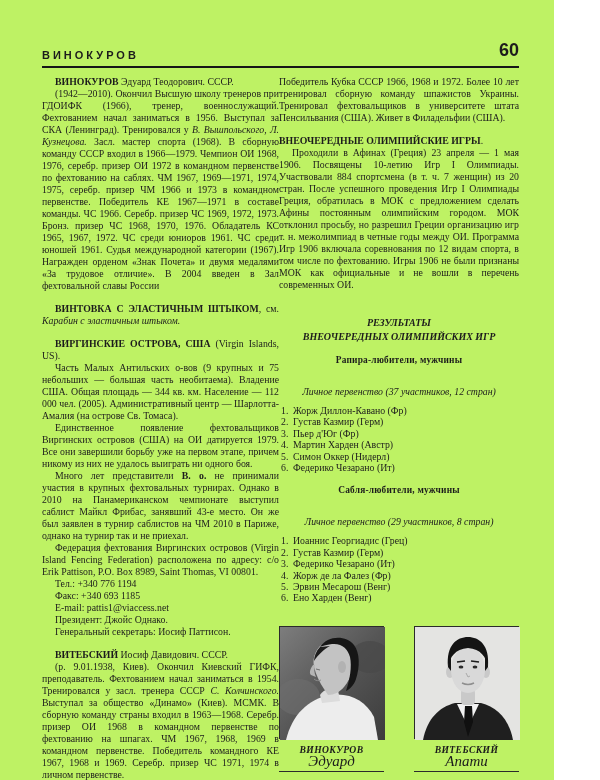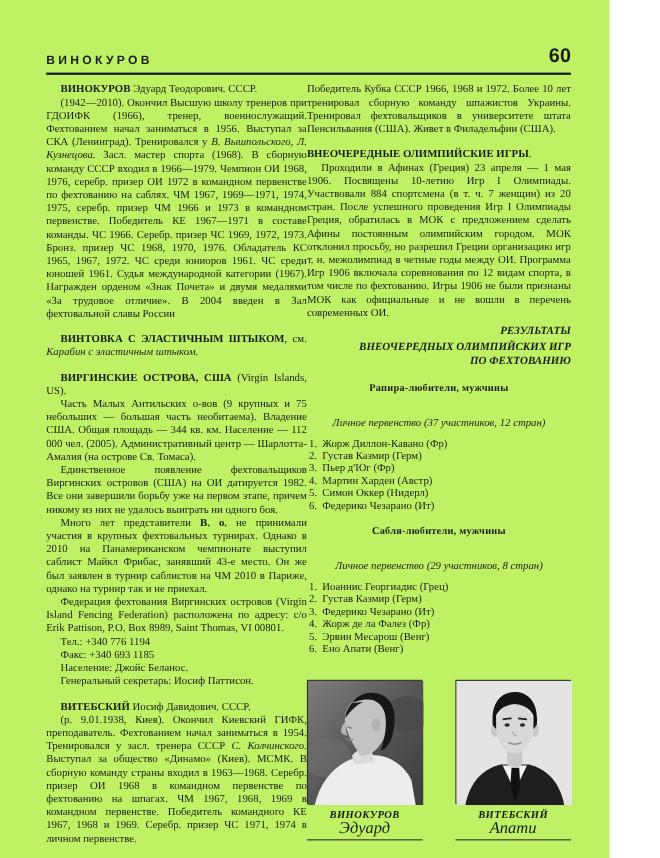--- a/index.html
+++ b/index.html
@@ -22,21 +22,21 @@
   .page-number {
     font-family:"Liberation Sans", sans-serif; font-weight:bold; font-size:18px;
   }
   .columns { display:flex; margin-top:8px; }
   .col { width:250px; font-size:9.8px; line-height:12px; text-align:justify; }
   .para { text-indent:13px; }
   .entry { margin-top:11px; }
   .b { font-weight:bold; }
   .i { font-style:italic; }
   .contact-line { padding-left:13px; text-align:left; }
-  .results-heading { margin-top:4px; text-align:right; font-weight:bold; font-style:italic;
+  .results-heading { margin-top:25px; text-align:center; font-weight:bold; font-style:italic;
     font-size:10px; line-height:13.5px; text-indent:0; }
   .weapon-title { margin-top:11px; text-align:center; font-weight:bold; font-size:9.4px; letter-spacing:.2px; }
   .event-subtitle { margin-top:20px; text-align:center; font-style:italic; font-size:9.8px; }
   .result-list { margin-top:7px; text-align:left; }
   .result-item { display:flex; line-height:11.4px; }
   .result-item .num { width:14px; flex:0 0 14px; text-align:left; padding-left:2px; }
   .photo-row { margin-top:22px; width:240px; display:flex; justify-content:space-between; }
   .figure { width:105px; }
   .photo-frame { width:105px; height:113px; border:1px solid #2b2b2b; display:block; }
   .photo-frame svg { display:block; }
@@ -63,26 +63,27 @@
         <p class="para"><span>(1942—2010). Окончил Высшую школу тренеров при ГДОИФК (1966), тренер, военнослужащий. Фехтованием начал заниматься в 1956. Выступал за СКА (Ленинград). Тренировался у </span><span class="i">В. Вышпольского, Л. Кузнецова.</span><span> Засл. мастер спорта (1968). В сборную команду СССР входил в 1966—1979. Чемпион ОИ 1968, 1976, серебр. призер ОИ 1972 в командном первенстве по фехтованию на саблях. ЧМ 1967, 1969—1971, 1974, 1975, серебр. призер ЧМ 1966 и 1973 в командном первенстве. Победитель КЕ 1967—1971 в составе команды. ЧС 1966. Серебр. призер ЧС 1969, 1972, 1973. Бронз. призер ЧС 1968, 1970, 1976. Обладатель КС 1965, 1967, 1972. ЧС среди юниоров 1961. ЧС среди юношей 1961. Судья международной категории (1967). Награжден орденом «Знак Почета» и двумя медалями «За трудовое отличие». В 2004 введен в Зал фехтовальной славы России</span></p>
       </div>
 
       <div class="entry">
         <p class="para"><span class="b">ВИНТОВКА С ЭЛАСТИЧНЫМ ШТЫКОМ</span><span>, см. </span><span class="i">Карабин с эластичным штыком.</span></p>
       </div>
 
       <div class="entry">
         <p class="para"><span class="b">ВИРГИНСКИЕ ОСТРОВА, США</span><span> (Virgin Islands, US).</span></p>
         <p class="para">Часть Малых Антильских о-вов (9 крупных и 75 небольших — большая часть необитаема). Владение США. Общая площадь — 344 кв. км. Население — 112 000 чел. (2005). Административный центр — Шарлотта-Амалия (на острове Св. Томаса).</p>
-        <p class="para">Единственное появление фехтовальщиков Виргинских островов (США) на ОИ датируется 1982. Все они завершили борьбу уже на первом этапе, причем никому из них не удалось выиграть ни одного боя.</p>
+        <p class="para">Единственное появление фехтовальщиков Виргинских островов (США) на ОИ датируется 1979. Все они завершили борьбу уже на первом этапе, причем никому из них не удалось выиграть ни одного боя.</p>
         <p class="para"><span>Много лет представители </span><span class="b">В. о.</span><span> не принимали участия в крупных фехтовальных турнирах. Однако в 2010 на Панамериканском чемпионате выступил саблист Майкл Фрибас, занявший 43-е место. Он же был заявлен в турнир саблистов на ЧМ 2010 в Париже, однако на турнир так и не приехал.</span></p>
         <p class="para">Федерация фехтования Виргинских островов (Virgin Island Fencing Federation) расположена по адресу: c/o Erik Pattison, P.O. Box 8989, Saint Thomas, VI 00801.</p>
         <div class="contact-line">Тел.: +340 776 1194</div>
         <div class="contact-line">Факс: +340 693 1185</div>
-        <div class="contact-line">Население: Джойс Беланос.</div>
+        <div class="contact-line">E-mail: pattis1@viaccess.net</div>
+        <div class="contact-line">Президент: Джойс Однако.</div>
         <div class="contact-line">Генеральный секретарь: Иосиф Паттисон.</div>
       </div>
 
       <div class="entry">
         <p class="para"><span class="b">ВИТЕБСКИЙ</span><span> Иосиф Давидович. СССР.</span></p>
         <p class="para"><span>(р. 9.01.1938, Киев). Окончил Киевский ГИФК, преподаватель. Фехтованием начал заниматься в 1954. Тренировался у засл. тренера СССР </span><span class="i">С. Колчинского.</span><span> Выступал за общество «Динамо» (Киев). МСМК. В сборную команду страны входил в 1963—1968. Серебр. призер ОИ 1968 в командном первенстве по фехтованию на шпагах. ЧМ 1967, 1968, 1969 в командном первенстве. Победитель командного КЕ 1967, 1968 и 1969. Серебр. призер ЧС 1971, 1974 в личном первенстве.</span></p>
       </div>
 
     </div>
 
@@ -91,21 +92,20 @@
       <p>Победитель Кубка СССР 1966, 1968 и 1972. Более 10 лет тренировал сборную команду шпажистов Украины. Тренировал фехтовальщиков в университете штата Пенсильвания (США). Живет в Филадельфии (США).</p>
 
       <div class="entry">
         <p><span class="b">ВНЕОЧЕРЕДНЫЕ ОЛИМПИЙСКИЕ ИГРЫ</span><span>.</span></p>
         <p class="para">Проходили в Афинах (Греция) 23 апреля — 1 мая 1906. Посвящены 10-летию Игр I Олимпиады. Участвовали 884 спортсмена (в т. ч. 7 женщин) из 20 стран. После успешного проведения Игр I Олимпиады Греция, обратилась в МОК с предложением сделать Афины постоянным олимпийским городом. МОК отклонил просьбу, но разрешил Греции организацию игр т. н. межолимпиад в четные годы между ОИ. Программа Игр 1906 включала соревнования по 12 видам спорта, в том числе по фехтованию. Игры 1906 не были признаны МОК как официальные и не вошли в перечень современных ОИ.</p>
       </div>
 
       <div class="results-heading">
         <div>РЕЗУЛЬТАТЫ</div>
         <div>ВНЕОЧЕРЕДНЫХ ОЛИМПИЙСКИХ ИГР</div>
-        <div>ПО ФЕХТОВАНИЮ</div>
       </div>
 
       <div>
         <div class="weapon-title">Рапира-любители, мужчины</div>
         <div class="event-subtitle">Личное первенство (37 участников, 12 стран)</div>
         <div class="result-list">
           <div class="result-item">
               <span class="num">1.</span>
               <span>Жорж Диллон-Кавано (Фр)</span>
             </div>
@@ -151,21 +151,21 @@
           <div class="result-item">
               <span class="num">4.</span>
               <span>Жорж де ла Фалез (Фр)</span>
             </div>
           <div class="result-item">
               <span class="num">5.</span>
               <span>Эрвин Месарош (Венг)</span>
             </div>
           <div class="result-item">
               <span class="num">6.</span>
-              <span>Ено Апати (Венг)</span>
+              <span>Ено Харден (Венг)</span>
             </div>
         </div>
       </div>
 
       <div class="photo-row">
 
         <div class="figure">
           <span class="photo-frame">
             <svg width="105" height="113" viewBox="0 0 105 113" xmlns="http://www.w3.org/2000/svg">
               <defs>

